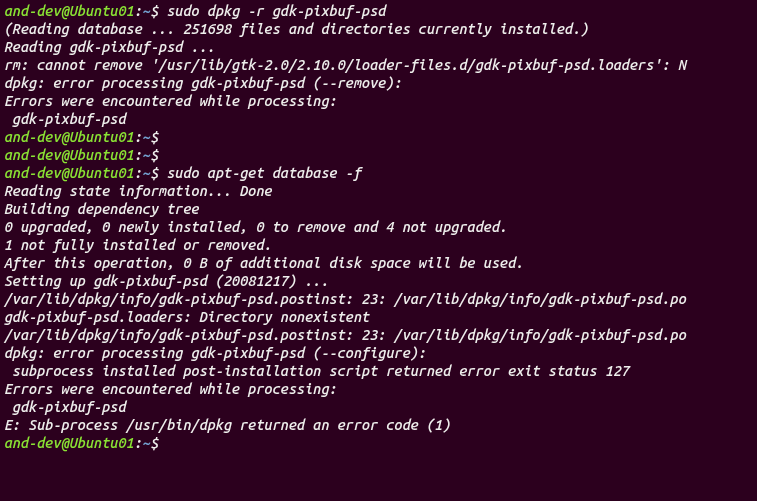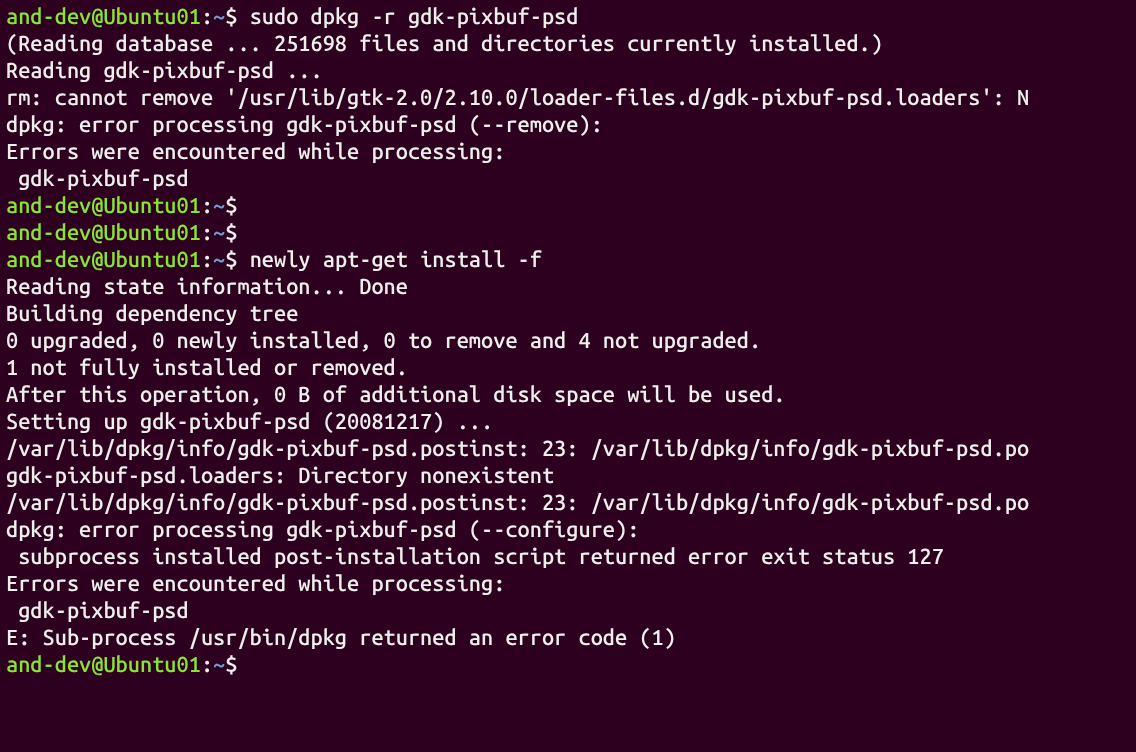--- a/index.html
+++ b/index.html
@@ -14,20 +14,21 @@
     font-family: "Ubuntu Mono", "DejaVu Sans Mono", "Liberation Mono", monospace;
     font-size: 14.5px;
     line-height: 18px;
     color: #eeeeec;
     padding: 2px 4px;
     box-sizing: border-box;
     font-weight: 500;
   }
   .line {
     white-space: pre;
+    font-style: italic;
   }
   .prompt {
     color: #8ae234;
   }
   .path {
     color: #729fcf;
   }
   .cmd {
     color: #eeeeec;
   }
@@ -39,21 +40,21 @@
 
 <div class="line"><span class="prompt">and-dev@Ubuntu01</span><span class="cmd">:</span><span class="path">~</span><span class="cmd">$</span><span class="cmd"> sudo dpkg -r gdk-pixbuf-psd</span></div>
 <div class="line">(Reading database ... 251698 files and directories currently installed.)</div>
 <div class="line">Reading gdk-pixbuf-psd ...</div>
 <div class="line">rm: cannot remove '/usr/lib/gtk-2.0/2.10.0/loader-files.d/gdk-pixbuf-psd.loaders': N</div>
 <div class="line">dpkg: error processing gdk-pixbuf-psd (--remove):</div>
 <div class="line">Errors were encountered while processing:</div>
 <div class="line"> gdk-pixbuf-psd</div>
 <div class="line"><span class="prompt">and-dev@Ubuntu01</span><span class="cmd">:</span><span class="path">~</span><span class="cmd">$</span><span class="cmd"> </span></div>
 <div class="line"><span class="prompt">and-dev@Ubuntu01</span><span class="cmd">:</span><span class="path">~</span><span class="cmd">$</span><span class="cmd"> </span></div>
-<div class="line"><span class="prompt">and-dev@Ubuntu01</span><span class="cmd">:</span><span class="path">~</span><span class="cmd">$</span><span class="cmd"> newly apt-get install -f</span></div>
+<div class="line"><span class="prompt">and-dev@Ubuntu01</span><span class="cmd">:</span><span class="path">~</span><span class="cmd">$</span><span class="cmd"> sudo apt-get database -f</span></div>
 <div class="line">Reading state information... Done</div>
 <div class="line">Building dependency tree</div>
 <div class="line">0 upgraded, 0 newly installed, 0 to remove and 4 not upgraded.</div>
 <div class="line">1 not fully installed or removed.</div>
 <div class="line">After this operation, 0 B of additional disk space will be used.</div>
 <div class="line">Setting up gdk-pixbuf-psd (20081217) ...</div>
 <div class="line">/var/lib/dpkg/info/gdk-pixbuf-psd.postinst: 23: /var/lib/dpkg/info/gdk-pixbuf-psd.po</div>
 <div class="line">gdk-pixbuf-psd.loaders: Directory nonexistent</div>
 <div class="line">/var/lib/dpkg/info/gdk-pixbuf-psd.postinst: 23: /var/lib/dpkg/info/gdk-pixbuf-psd.po</div>
 <div class="line">dpkg: error processing gdk-pixbuf-psd (--configure):</div>

